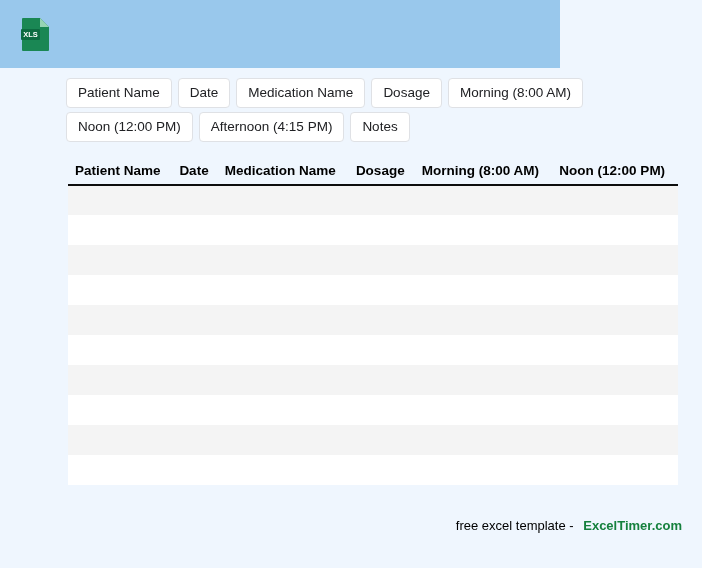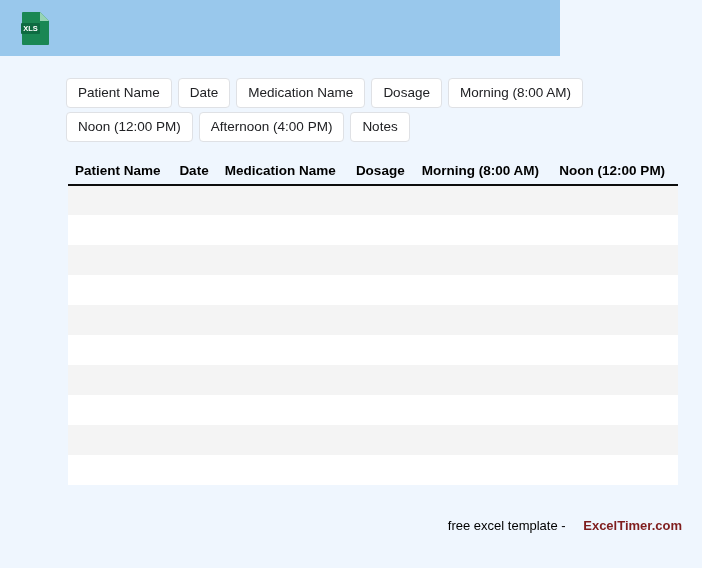--- a/index.html
+++ b/index.html
@@ -14,21 +14,21 @@
     overflow: hidden;
     position: relative;
   }
 
   
   #header-banner {
     position: absolute;
     left: 0;
     top: 0;
     width: 560px;
-    height: 56px;
+    height: 68px;
     background: #99c8ec;
     display: flex;
     align-items: center;
   }
   #xls-file-icon {
     width: 30px;
     height: 34px;
     margin-left: 21px;
     margin-right: 14px;
     flex: 0 0 auto;
@@ -103,23 +103,23 @@
     position: absolute;
     right: 20px;
     top: 518px;
     font-size: 13px;
     white-space: nowrap;
   }
   #footer-credit-text {
     color: #000000;
   }
   #footer-credit-brand {
-    color: #7f1d1d;
+    color: #15803d;
     font-weight: bold;
-    margin-left: 14px;
+    margin-left: 6px;
   }
 </style>
 </head>
 <body>
 
 <div id="header-banner">
   <span id="xls-file-icon">
     <svg width="30" height="34" viewBox="0 0 30 34" xmlns="http://www.w3.org/2000/svg">
       <path d="M2 1 h17 l9 9 v23 a1 1 0 0 1 -1 1 H2 a1 1 0 0 1 -1 -1 V2 a1 1 0 0 1 1 -1 z" fill="#1a8754"></path>
       <path d="M19 1 l9 9 h-9 z" fill="#97d4b4"></path>
@@ -132,21 +132,21 @@
 <div id="chip-groups">
   <div class="chip-row">
     <div class="chip">Patient Name</div>
     <div class="chip">Date</div>
     <div class="chip">Medication Name</div>
     <div class="chip">Dosage</div>
     <div class="chip">Morning (8:00 AM)</div>
   </div>
   <div class="chip-row">
     <div class="chip">Noon (12:00 PM)</div>
-    <div class="chip">Afternoon (4:00 PM)</div>
+    <div class="chip">Afternoon (4:15 PM)</div>
     <div class="chip">Notes</div>
   </div>
 </div>
 
 <table id="data-table">
   <thead>
     <tr>
       <th>Patient Name</th>
       <th>Date</th>
       <th>Medication Name</th>

